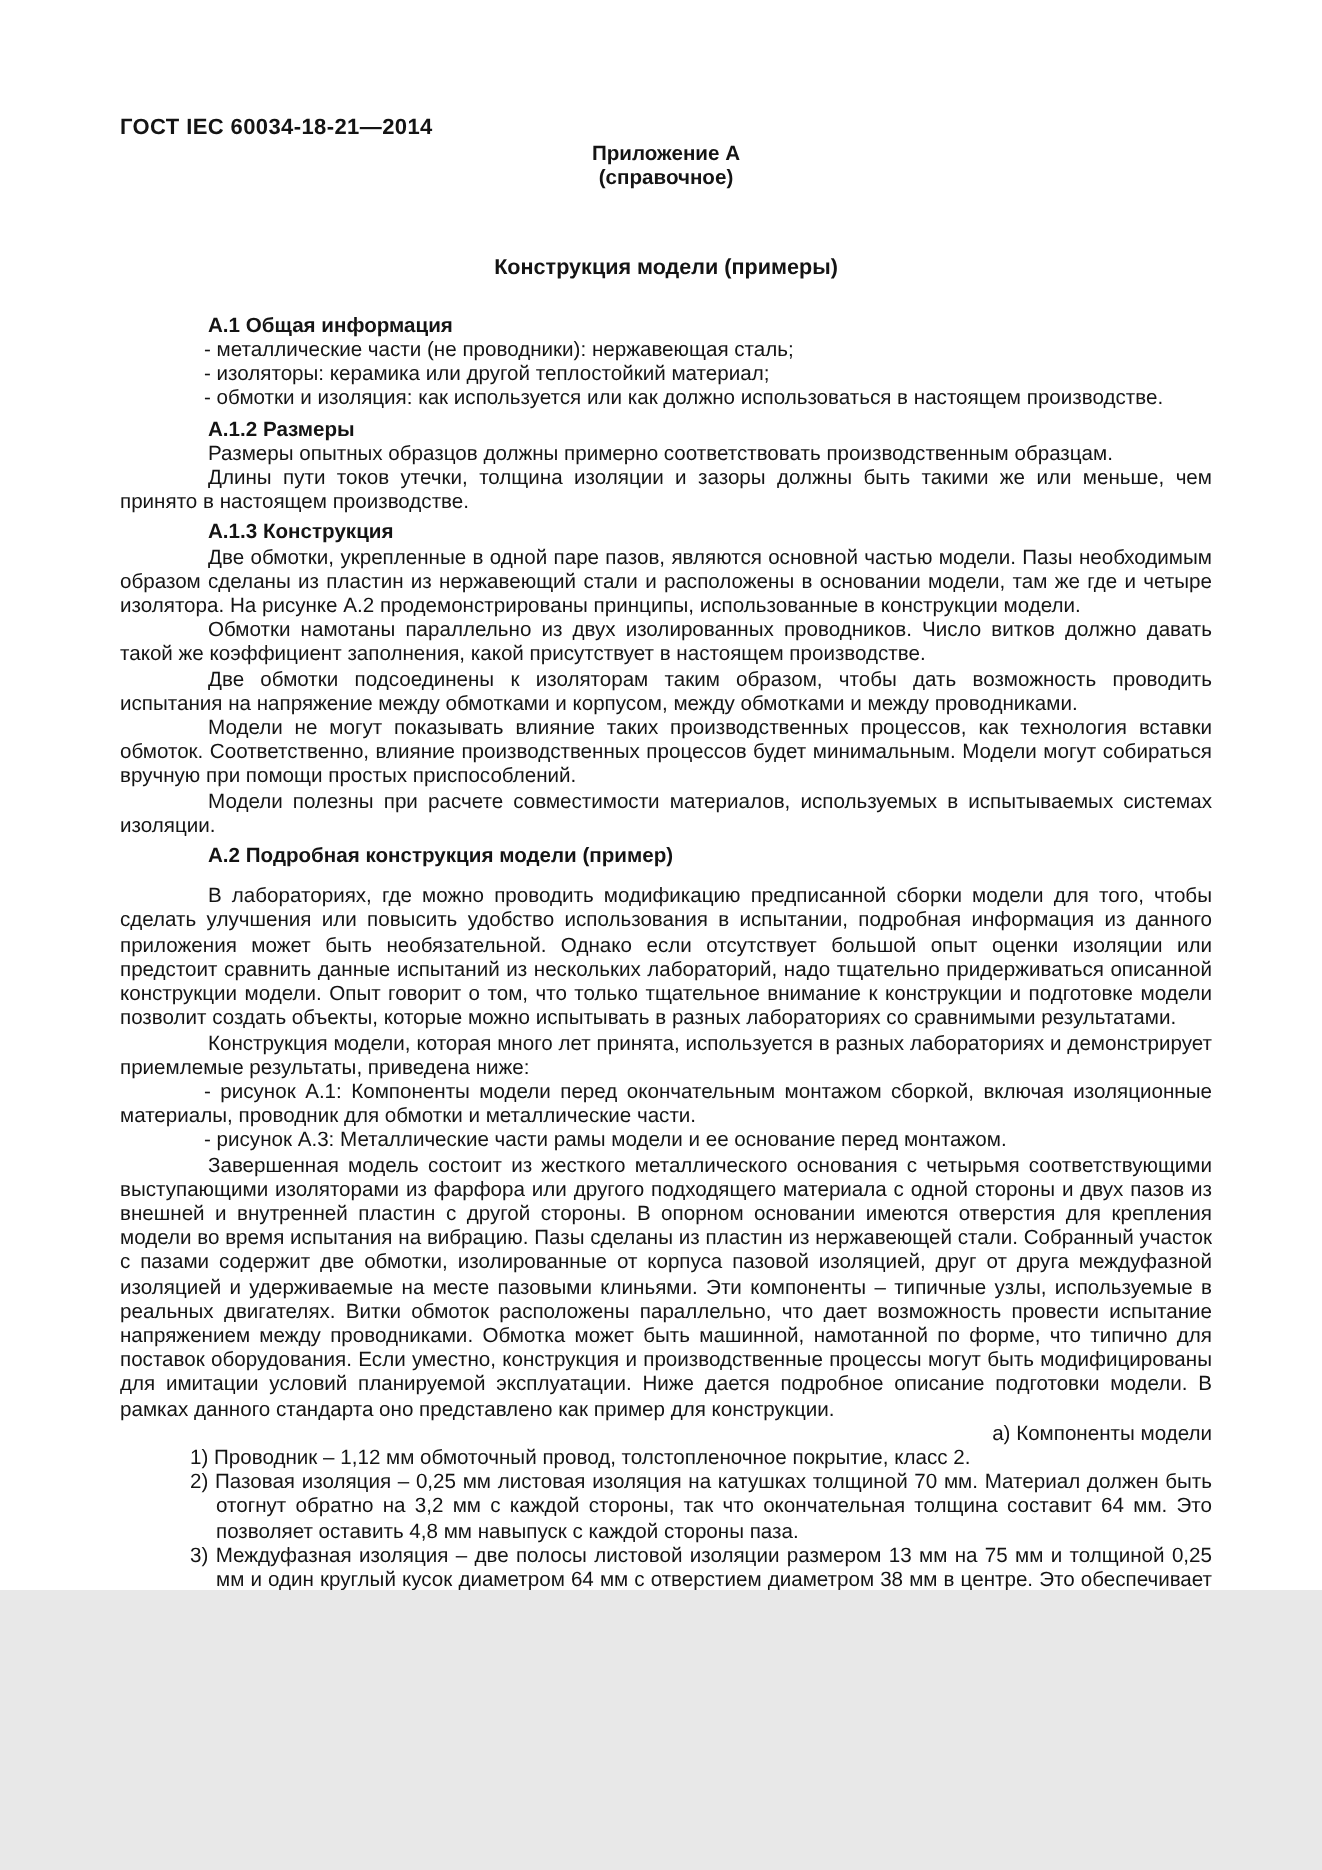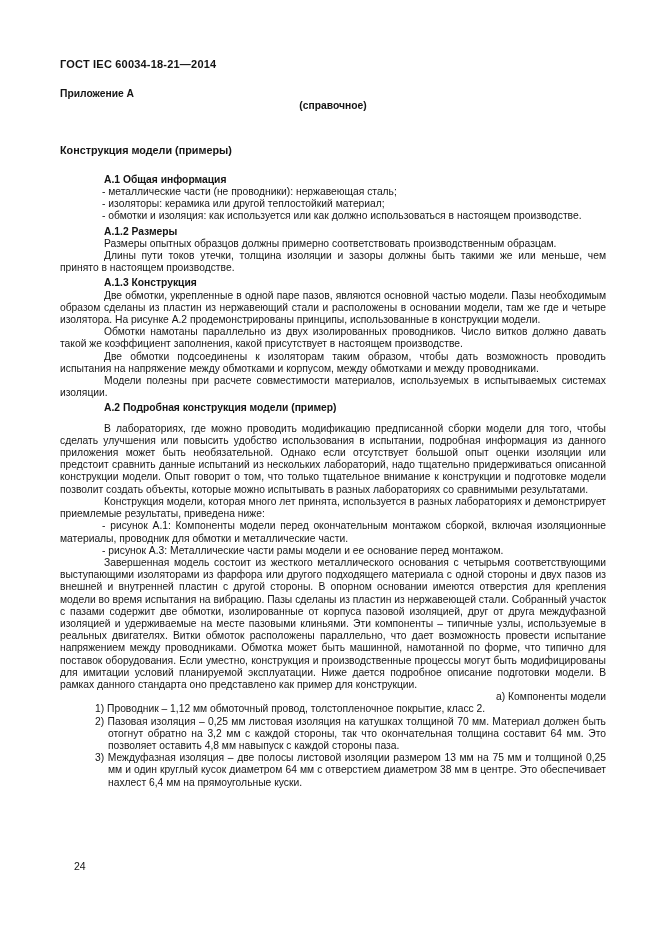--- a/index.html
+++ b/index.html
@@ -1,40 +1,40 @@
 <!DOCTYPE html>
 <html><head>
 <meta charset="utf-8">
 <style>
   html,body { margin:0; padding:0; background:#e8e8e8; }
   .page {
     position:relative;
-    width:661px; height:935px;
+    width:661px; height:795px;
     background:#ffffff;
     font-family:"Liberation Sans", sans-serif;
     color:#141414;
     overflow:hidden;
     margin:0 auto;
     box-shadow:0 0 4px rgba(0,0,0,.25);
   }
   .content {
     position:absolute;
     left:60px; top:58px;
     width:546px;
     font-size:10.3px;
     line-height:12.2px;
   }
   .doc-number {
     font-weight:bold;
     font-size:11px;
     letter-spacing:.2px;
   }
-  .annex-label { margin-top:18px; font-weight:bold; }
+  .annex-label { margin-top:2px; text-align:center; font-weight:bold; }
   .annex-kind  { text-align:center; font-weight:bold; }
-  .doc-title   { margin-top:31px; margin-bottom:18px; font-weight:bold; font-size:10.8px; }
+  .doc-title   { margin-top:31px; margin-bottom:18px; text-align:center; font-weight:bold; font-size:10.8px; }
   .h {
     font-weight:bold;
     text-indent:44px;
     margin-top:3px;
   }
   .h.space-after { margin-bottom:8px; }
   .p {
     margin:0;
     text-indent:44px;
     text-align:justify;
@@ -74,20 +74,21 @@
     <p class="p dash">- обмотки и изоляция: как используется или как должно использоваться в настоящем производстве.</p>
 
     <div class="h">А.1.2 Размеры</div>
     <p class="p">Размеры опытных образцов должны примерно соответствовать производственным образцам.</p>
     <p class="p">Длины пути токов утечки, толщина изоляции и зазоры должны быть такими же или меньше, чем принято в настоящем производстве.</p>
 
     <div class="h">А.1.3 Конструкция</div>
     <p class="p">Две обмотки, укрепленные в одной паре пазов, являются основной частью модели. Пазы необходимым образом сделаны из пластин из нержавеющий стали и расположены в основании модели, там же где и четыре изолятора. На рисунке А.2 продемонстрированы принципы, использованные в конструкции модели.</p>
     <p class="p">Обмотки намотаны параллельно из двух изолированных проводников. Число витков должно давать такой же коэффициент заполнения, какой присутствует в настоящем производстве.</p>
     <p class="p">Две обмотки подсоединены к изоляторам таким образом, чтобы дать возможность проводить испытания на напряжение между обмотками и корпусом, между обмотками и между проводниками.</p>
+    <p class="p">Модели не могут показывать влияние таких производственных процессов, как технология вставки обмоток. Соответственно, влияние производственных процессов будет минимальным. Модели могут собираться вручную при помощи простых приспособлений.</p>
     <p class="p">Модели полезны при расчете совместимости материалов, используемых в испытываемых системах изоляции.</p>
 
     <div class="h space-after">А.2 Подробная конструкция модели (пример)</div>
     <p class="p">В лабораториях, где можно проводить модификацию предписанной сборки модели для того, чтобы сделать улучшения или повысить удобство использования в испытании, подробная информация из данного приложения может быть необязательной. Однако если отсутствует большой опыт оценки изоляции или предстоит сравнить данные испытаний из нескольких лабораторий, надо тщательно придерживаться описанной конструкции модели. Опыт говорит о том, что только тщательное внимание к конструкции и подготовке модели позволит создать объекты, которые можно испытывать в разных лабораториях со сравнимыми результатами.</p>
     <p class="p">Конструкция модели, которая много лет принята, используется в разных лабораториях и демонстрирует приемлемые результаты, приведена ниже:</p>
 
     <p class="p dash">- рисунок А.1: Компоненты модели перед окончательным монтажом сборкой, включая изоляционные материалы, проводник для обмотки и металлические части.</p>
     <p class="p dash">- рисунок А.3: Металлические части рамы модели и ее основание перед монтажом.</p>
 
     <p class="p">Завершенная модель состоит из жесткого металлического основания с четырьмя соответствующими выступающими изоляторами из фарфора или другого подходящего материала с одной стороны и двух пазов из внешней и внутренней пластин с другой стороны. В опорном основании имеются отверстия для крепления модели во время испытания на вибрацию. Пазы сделаны из пластин из нержавеющей стали. Собранный участок с пазами содержит две обмотки, изолированные от корпуса пазовой изоляцией, друг от друга междуфазной изоляцией и удерживаемые на месте пазовыми клиньями. Эти компоненты – типичные узлы, используемые в реальных двигателях. Витки обмоток расположены параллельно, что дает возможность провести испытание напряжением между проводниками. Обмотка может быть машинной, намотанной по форме, что типично для поставок оборудования. Если уместно, конструкция и производственные процессы могут быть модифицированы для имитации условий планируемой эксплуатации. Ниже дается подробное описание подготовки модели. В рамках данного стандарта оно представлено как пример для конструкции.</p>

